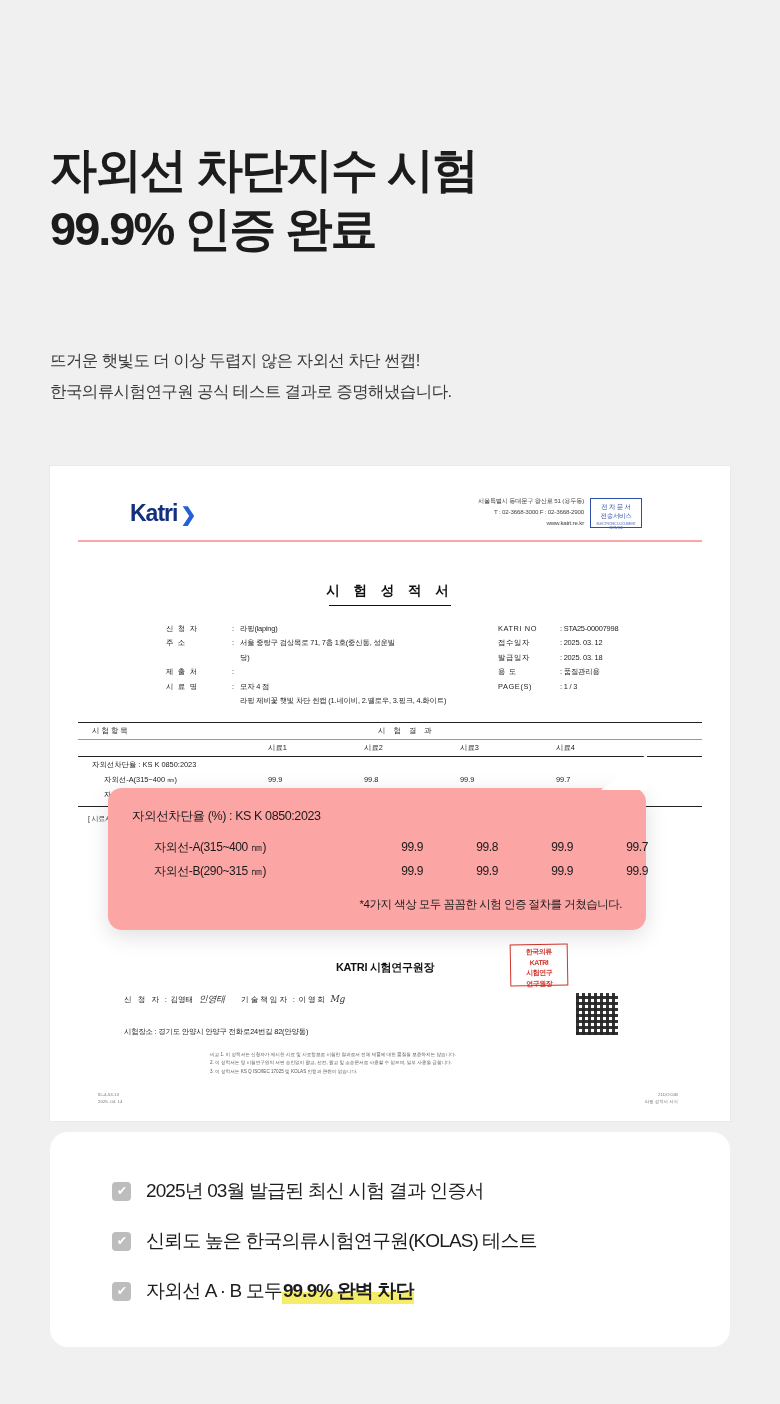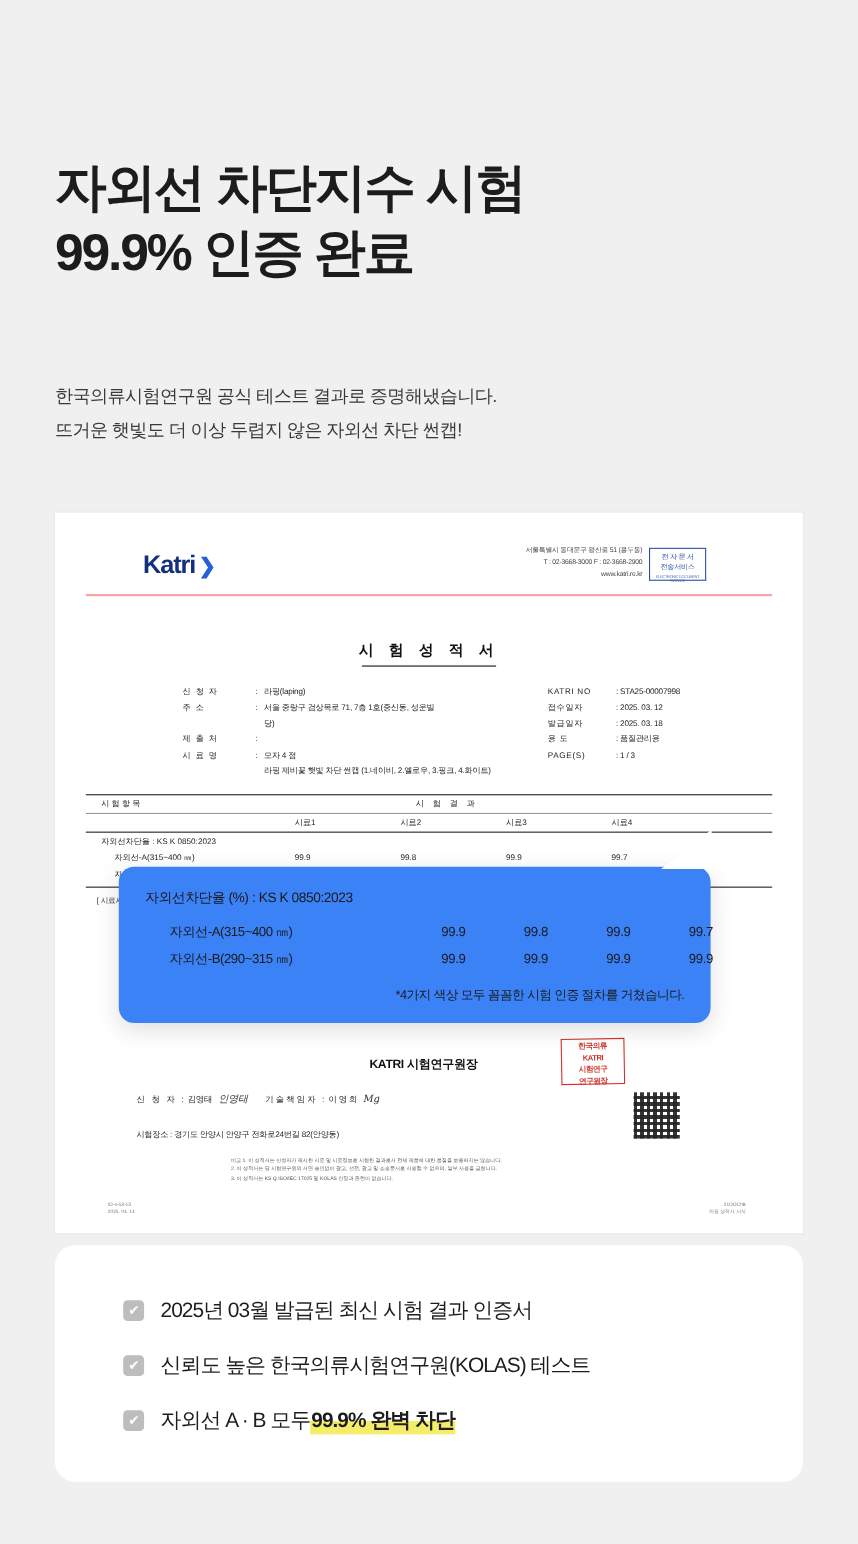--- a/index.html
+++ b/index.html
@@ -254,21 +254,21 @@
     line-height: 1.6;
   }
   .footmark.right { left: auto; right: 24px; text-align: right; }
 
   
   .callout {
     position: absolute;
     left: 108px; top: 788px;
     width: 538px;
     padding: 20px 24px 18px;
-    background: #3b82f6;
+    background: #fca5a5;
     border-radius: 14px;
     box-shadow: 0 6px 22px rgba(0,0,0,.13);
   }
   .callout .ct-title {
     font-size: 12.5px;
     color: #1a1a1a;
     letter-spacing: -0.4px;
     margin-bottom: 10px;
   }
   .callout .crow {
@@ -334,22 +334,22 @@
 <body>
 
 <div class="headline">
   <h1>
     <span class="l1">자외선 차단지수 시험</span>
     <span class="l2">99.9% 인증 완료</span>
   </h1>
 </div>
 
 <div class="subcopy">
+  <div>뜨거운 햇빛도 더 이상 두렵지 않은 자외선 차단 썬캡!</div>
   <div>한국의류시험연구원 공식 테스트 결과로 증명해냈습니다.</div>
-  <div>뜨거운 햇빛도 더 이상 두렵지 않은 자외선 차단 썬캡!</div>
 </div>
 
 <div class="cert-wrap">
   <div class="cert-page">
     <div class="cert-inner">
 
       <div class="katri-head">
         <div class="katri-logo">
           <span>Katri</span><span class="arrow">❯</span>
         </div>

